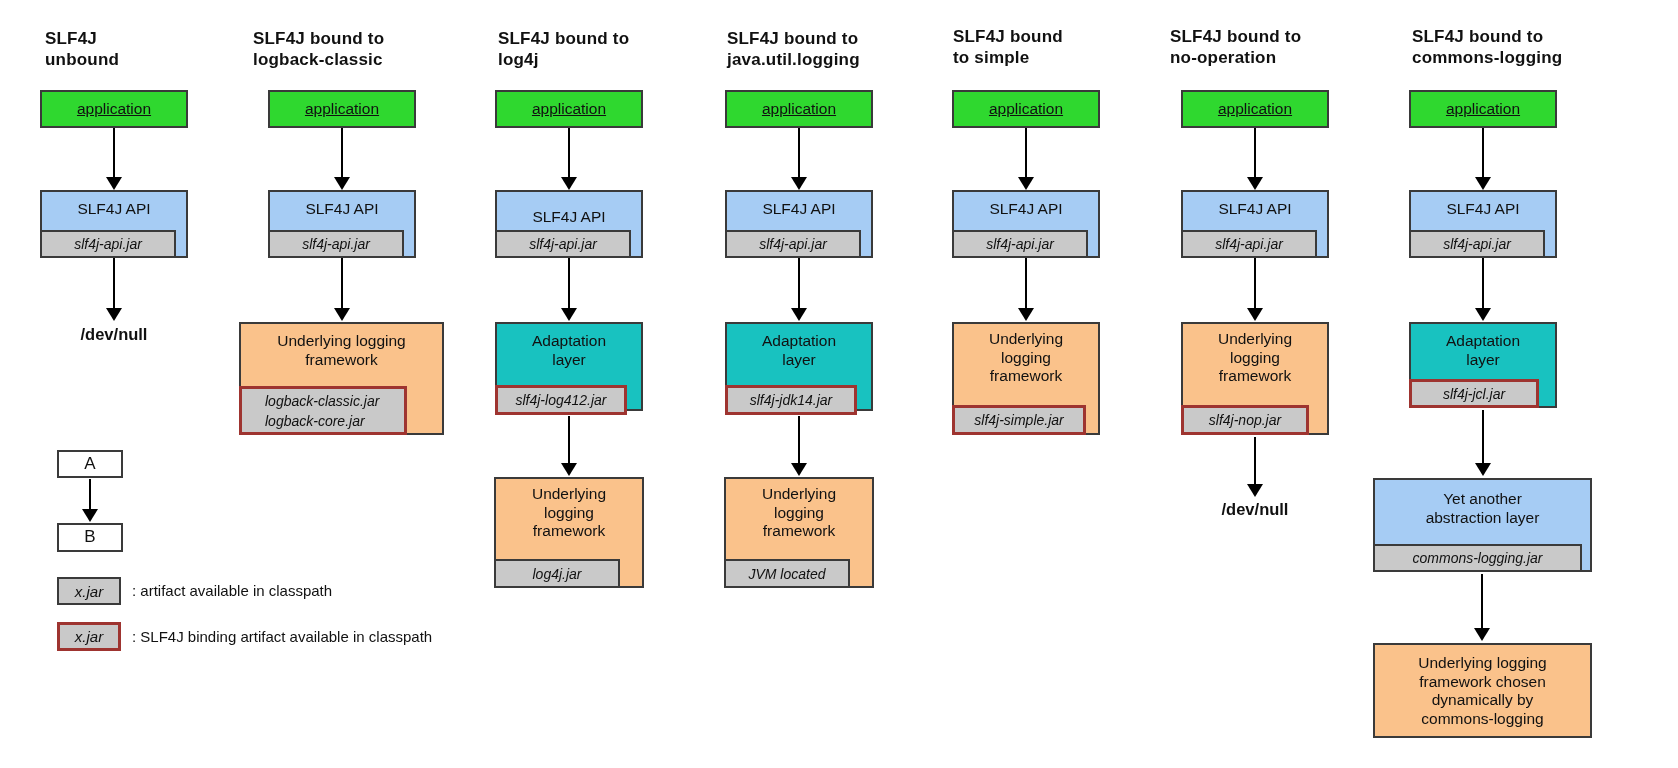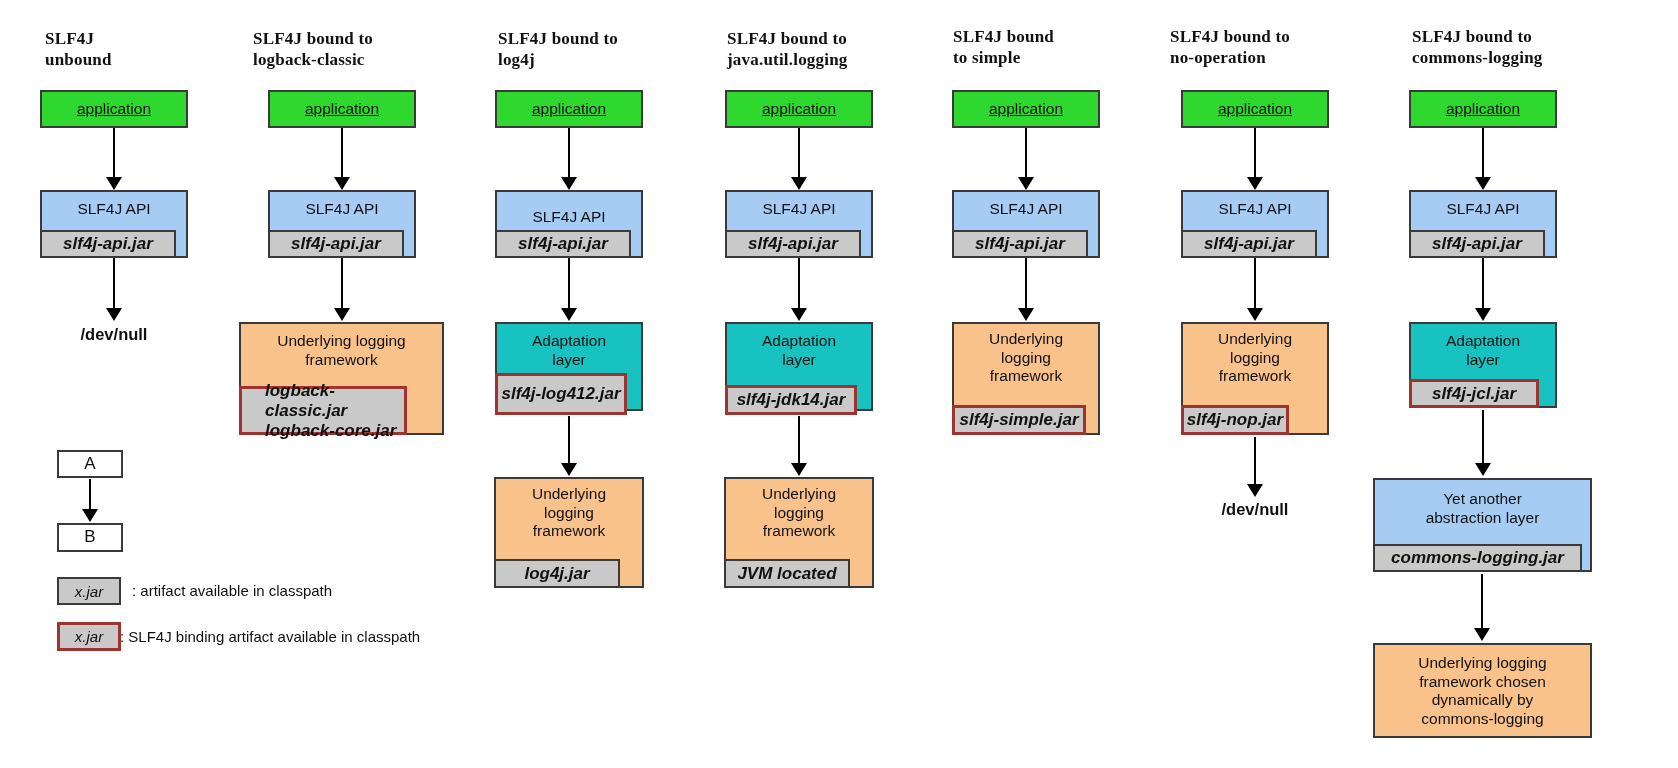--- a/index.html
+++ b/index.html
@@ -12,34 +12,34 @@
     --box-border:#3A3A3A;
     --arrow-black:#000000;
     --text-black:#111111;
     --background-white:#FFFFFF;
   }
   *{margin:0;padding:0;box-sizing:border-box;}
   html,body{width:1678px;height:768px;background:var(--background-white);
     font-family:"Liberation Sans",sans-serif;color:var(--text-black);overflow:hidden;}
   #canvas{position:relative;width:1678px;height:768px;}
   .ml{white-space:pre-line;}
-  .title{position:absolute;font-weight:bold;font-size:17px;line-height:21px;letter-spacing:.2px;font-family:Liberation Serif, serif;}
+  .title{position:absolute;font-weight:bold;font-size:17px;line-height:21px;letter-spacing:.2px;}
   .box{position:absolute;border:2px solid var(--box-border);text-align:center;}
   .app{background:var(--application-green);text-decoration:underline;}
   .api{background:var(--api-blue);}
   .teal{background:var(--adaptation-teal);}
   .orange{background:var(--framework-orange);}
   .blue{background:var(--api-blue);}
   .lbl{display:block;font-size:15.5px;line-height:18.5px;}
   .app .lbl{padding-top:8px;}
   .api .lbl{padding-top:8px;}
   .pt6{padding-top:6px;} .pt8{padding-top:8px;} .pt10{padding-top:10px;text-align:center;}
   .jar{position:absolute;left:-2px;bottom:-2px;background:var(--jar-gray);
-       border:2px solid var(--box-border);font-style:italic;font-size:17px;
-       display:flex;align-items:center;justify-content:center;text-align:center;font-weight:bold;}
+       border:2px solid var(--box-border);font-style:italic;font-size:14px;
+       display:flex;align-items:center;justify-content:center;text-align:center;}
   .jar.binding{border:3px solid var(--binding-red);}
   .jar.hang{bottom:-6px;}
   .jar.two{justify-content:flex-start;text-align:left;padding-left:23px;line-height:20px;}
   .devnull{position:absolute;font-weight:bold;font-size:16.5px;text-align:center;}
   .arrow{position:absolute;width:16px;}
   .arrow .shaft{position:absolute;left:7px;top:0;bottom:11px;width:2px;background:var(--arrow-black);}
   .arrow .head{position:absolute;left:0;bottom:0;width:0;height:0;
     border-left:8px solid transparent;border-right:8px solid transparent;
     border-top:13px solid var(--arrow-black);}
   .lgbox{position:absolute;border:2px solid var(--box-border);background:#fff;
@@ -119,21 +119,21 @@
         <span class="ml">slf4j-api.jar</span>
       </div>
   </div>
   <div class="arrow" style="left:561px;top:258px;height:63px;">
       <i class="shaft"></i>
       <i class="head"></i>
     </div>
   <div class="box teal" style="left:495px;top:322px;width:148px;height:89px;">
     <span class="lbl ml pt8">Adaptation
 layer</span>
-    <div class="jar binding hang" style="width:132px;height:42px;">
+    <div class="jar binding hang" style="width:132px;height:30px;">
         <span class="ml">slf4j-log412.jar</span>
       </div>
   </div>
   <div class="arrow" style="left:561px;top:416px;height:60px;">
       <i class="shaft"></i>
       <i class="head"></i>
     </div>
   <div class="box orange" style="left:494px;top:477px;width:150px;height:111px;">
     <span class="lbl ml pt6">Underlying
 logging
@@ -226,21 +226,21 @@
       </div>
   </div>
   <div class="arrow" style="left:1247px;top:258px;height:63px;">
       <i class="shaft"></i>
       <i class="head"></i>
     </div>
   <div class="box orange" style="left:1181px;top:322px;width:148px;height:113px;">
     <span class="lbl ml pt6">Underlying
 logging
 framework</span>
-    <div class="jar binding" style="width:108px;height:30px;">
+    <div class="jar binding" style="width:128px;height:30px;">
         <span class="ml">slf4j-nop.jar</span>
       </div>
   </div>
   <div class="arrow" style="left:1247px;top:437px;height:60px;">
       <i class="shaft"></i>
       <i class="head"></i>
     </div>
   <div class="devnull" style="left:1181px;top:500px;width:148px;">/dev/null</div>
 
   <div class="title ml" style="left:1412px;top:26px;">SLF4J bound to
@@ -299,15 +299,15 @@
   <div class="lgbox" style="left:57px;top:523px;width:66px;height:29px;"><span>B</span></div>
 
   <div class="lgjar" style="left:57px;top:577px;width:64px;height:28px;">
       <span class="ml">x.jar</span>
     </div>
   <div class="caption" style="left:132px;top:582px;">: artifact available in classpath</div>
 
   <div class="lgjar binding" style="left:57px;top:622px;width:64px;height:29px;">
       <span class="ml">x.jar</span>
     </div>
-  <div class="caption" style="left:120px;top:628px;">: SLF4J binding artifact available in classpath</div>
+  <div class="caption" style="left:132px;top:628px;">: SLF4J binding artifact available in classpath</div>
 
 </div>
 
 </body></html>

